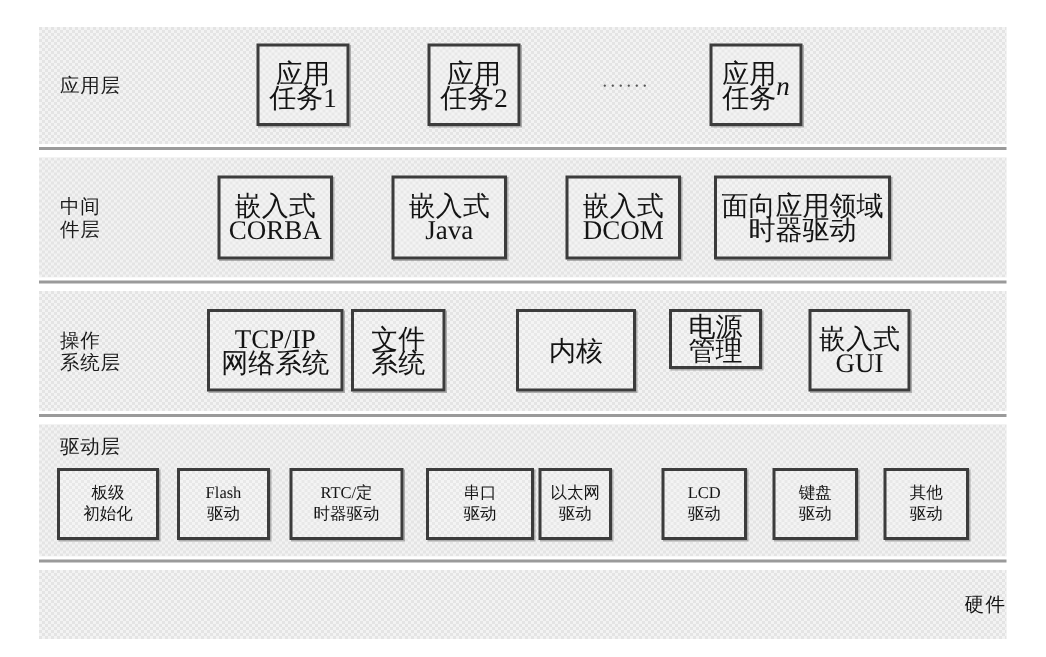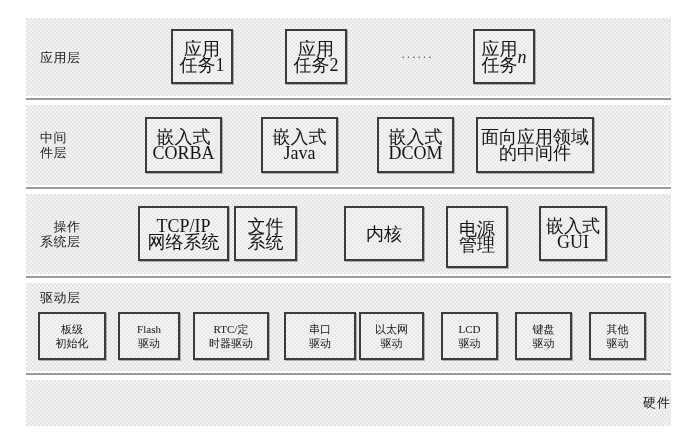--- a/index.html
+++ b/index.html
@@ -49,21 +49,21 @@
 
   
   .layer-label {
     position: absolute;
     left: 14px;
     color: #1b1b1b;
     font-size: 13px;
     line-height: 15px;
     letter-spacing: 0.5px;
     white-space: pre-line;
-    text-align: right;
+    text-align: left;
   }
   .layer-label.centered {
     top: 50%;
     transform: translateY(-50%);
   }
   .layer-label.topleft {
     top: 7px;
   }
 
   
@@ -142,38 +142,38 @@
     <div class="box" style="left:119px; top:12px; width:77px; height:56px;">嵌入式
 CORBA</div>
 
     <div class="box" style="left:235px; top:12px; width:77px; height:56px;">嵌入式
 Java</div>
 
     <div class="box" style="left:351px; top:12px; width:77px; height:56px;">嵌入式
 DCOM</div>
 
     <div class="box" style="left:450px; top:12px; width:118px; height:56px;">面向应用领域
-的中间件</div>
+时器驱动</div>
   </div>
 
   <div class="sep"></div>
 
   <div class="band" style="height:80px;">
     <div class="layer-label centered">操作
 系统层</div>
 
     <div class="box" style="left:112px; top:12px; width:91px; height:55px;">TCP/IP
 网络系统</div>
 
     <div class="box" style="left:208px; top:12px; width:63px; height:55px;">文件
 系统</div>
 
     <div class="box" style="left:318px; top:12px; width:80px; height:55px;">内核</div>
 
-    <div class="box" style="left:420px; top:12px; width:62px; height:62px;">电源
+    <div class="box" style="left:420px; top:12px; width:62px; height:40px;">电源
 管理</div>
 
     <div class="box" style="left:513px; top:12px; width:68px; height:55px;">嵌入式
 GUI</div>
   </div>
 
   <div class="sep"></div>
 
   <div class="band" style="height:88px;">
     <div class="layer-label topleft">驱动层</div>
@@ -183,21 +183,21 @@
 
     <div class="box small" style="left:92px; top:29px; width:62px; height:48px;">Flash
 驱动</div>
 
     <div class="box small" style="left:167px; top:29px; width:76px; height:48px;">RTC/定
 时器驱动</div>
 
     <div class="box small" style="left:258px; top:29px; width:72px; height:48px;">串口
 驱动</div>
 
-    <div class="box small" style="left:333px; top:29px; width:65px; height:48px;">以太网
+    <div class="box small" style="left:333px; top:29px; width:49px; height:48px;">以太网
 驱动</div>
 
     <div class="box small" style="left:415px; top:29px; width:57px; height:48px;">LCD
 驱动</div>
 
     <div class="box small" style="left:489px; top:29px; width:57px; height:48px;">键盘
 驱动</div>
 
     <div class="box small" style="left:563px; top:29px; width:57px; height:48px;">其他
 驱动</div>

